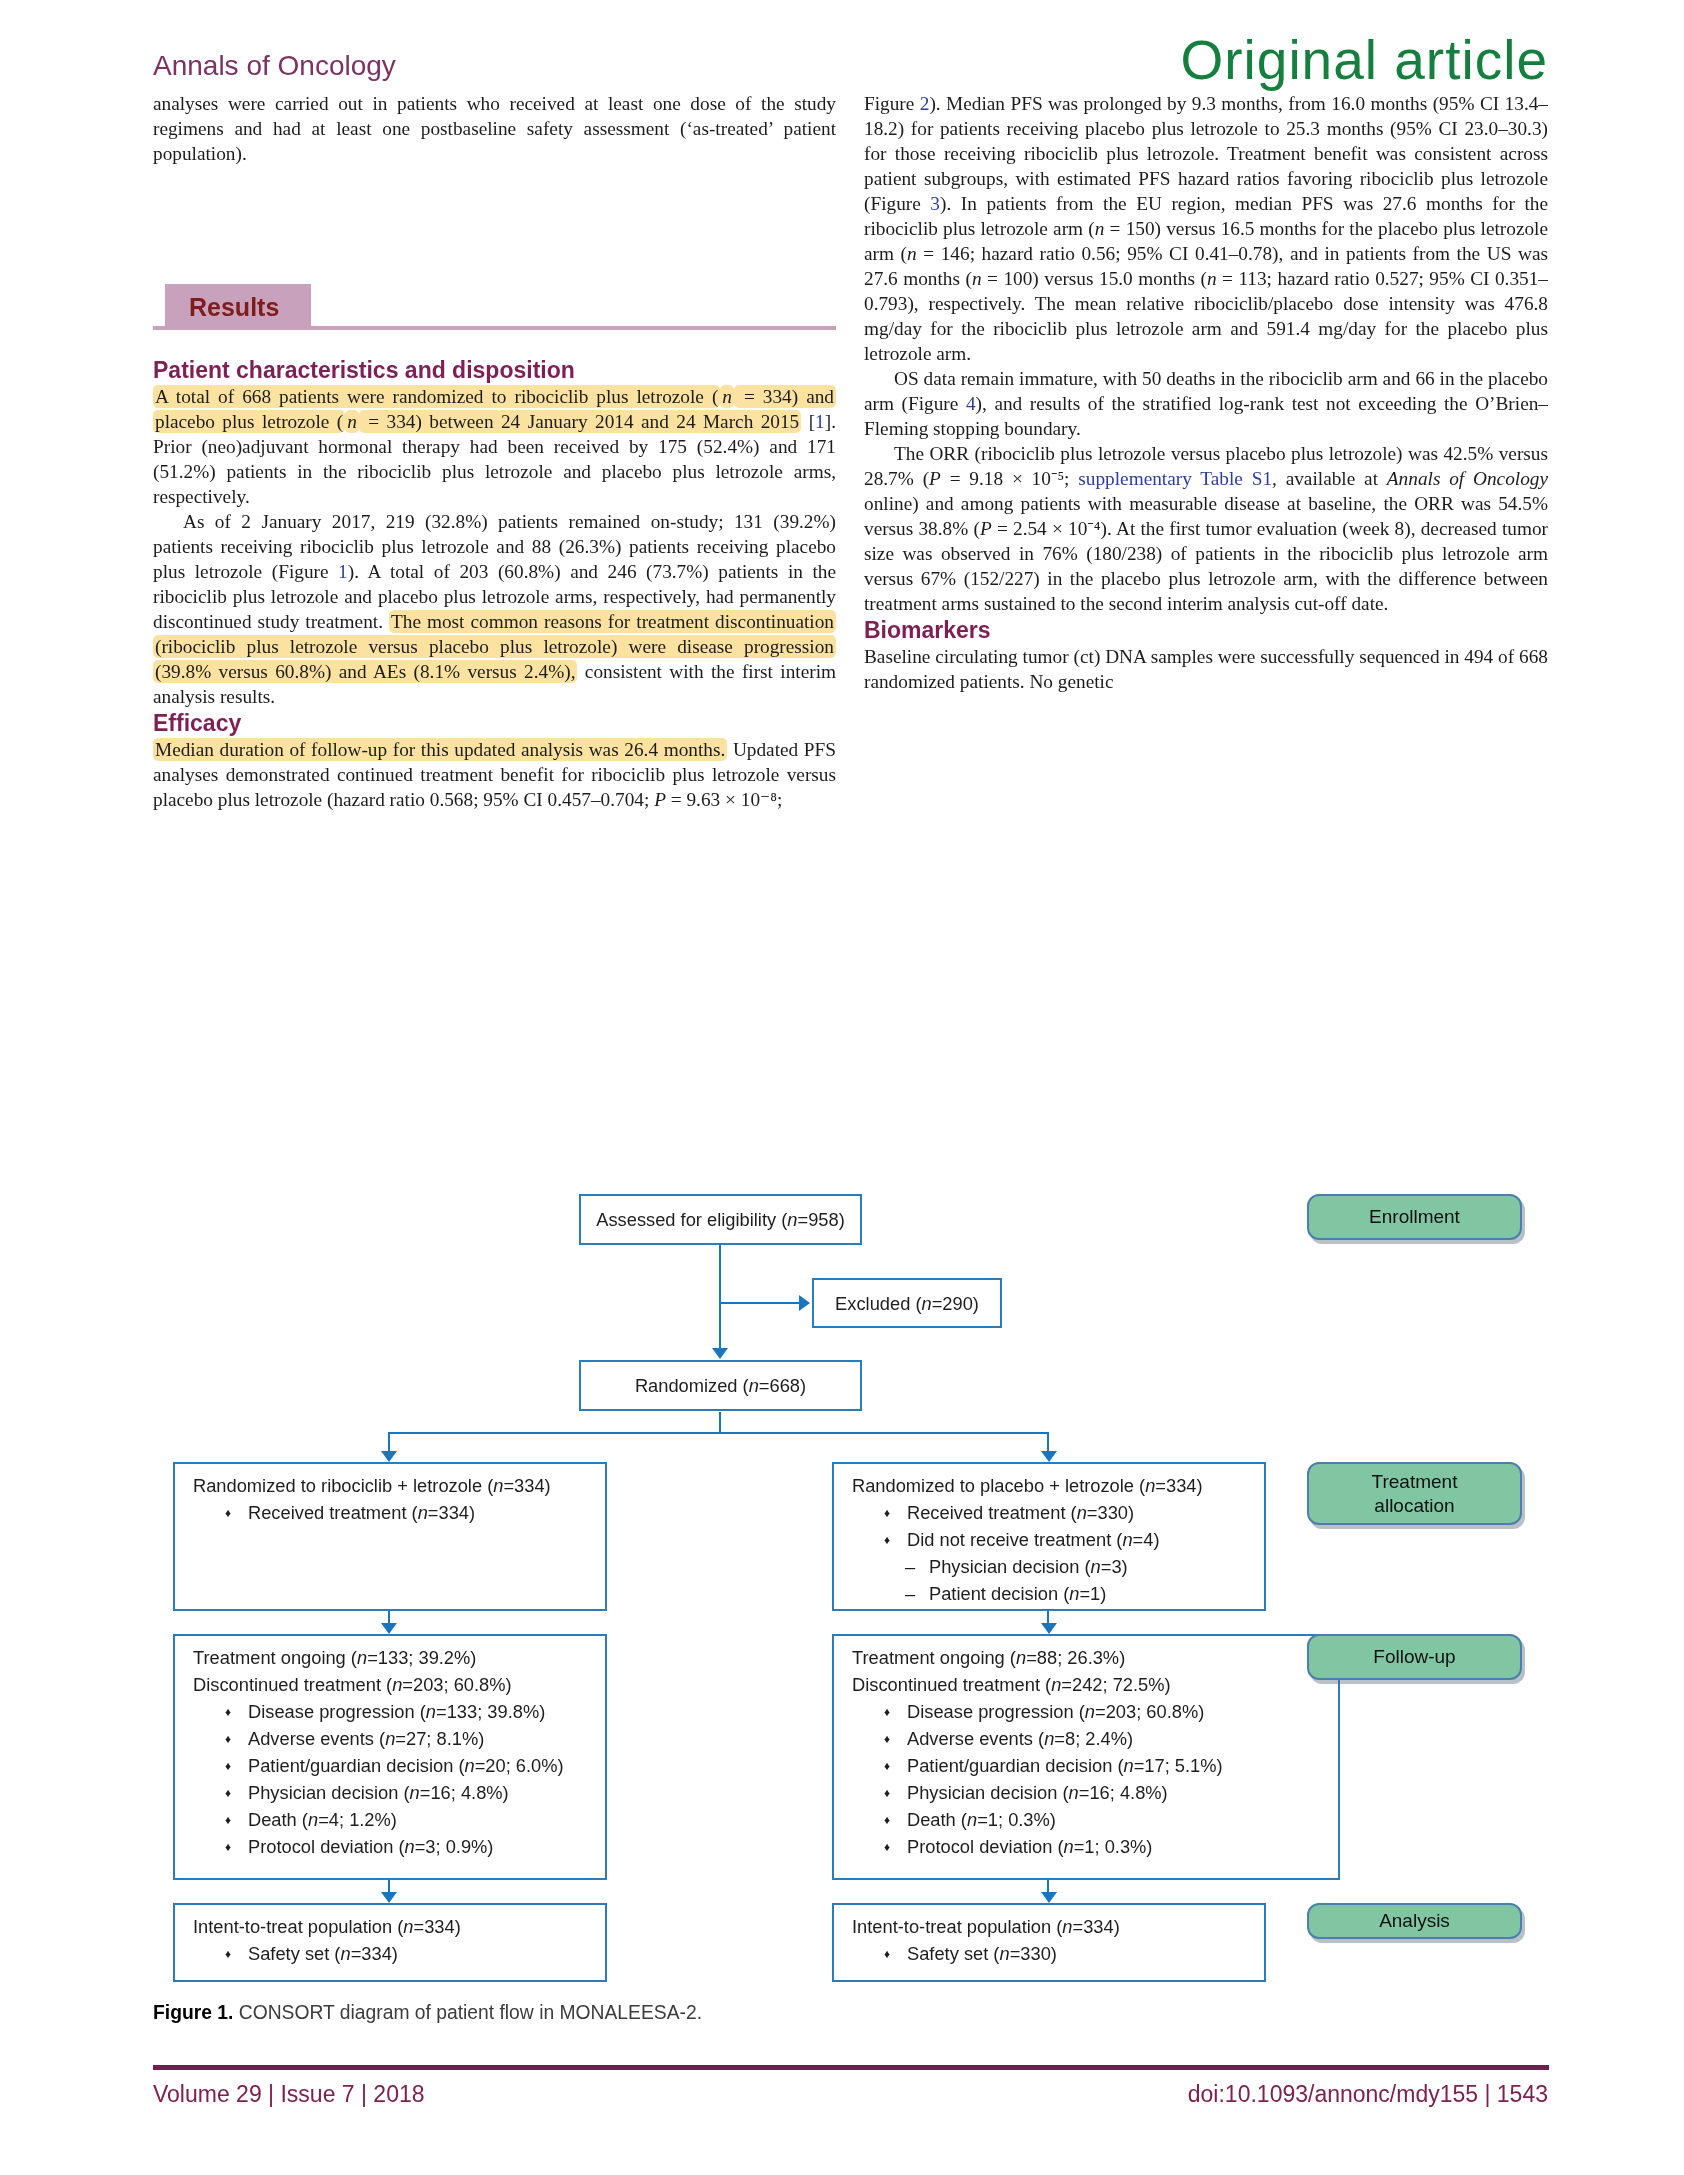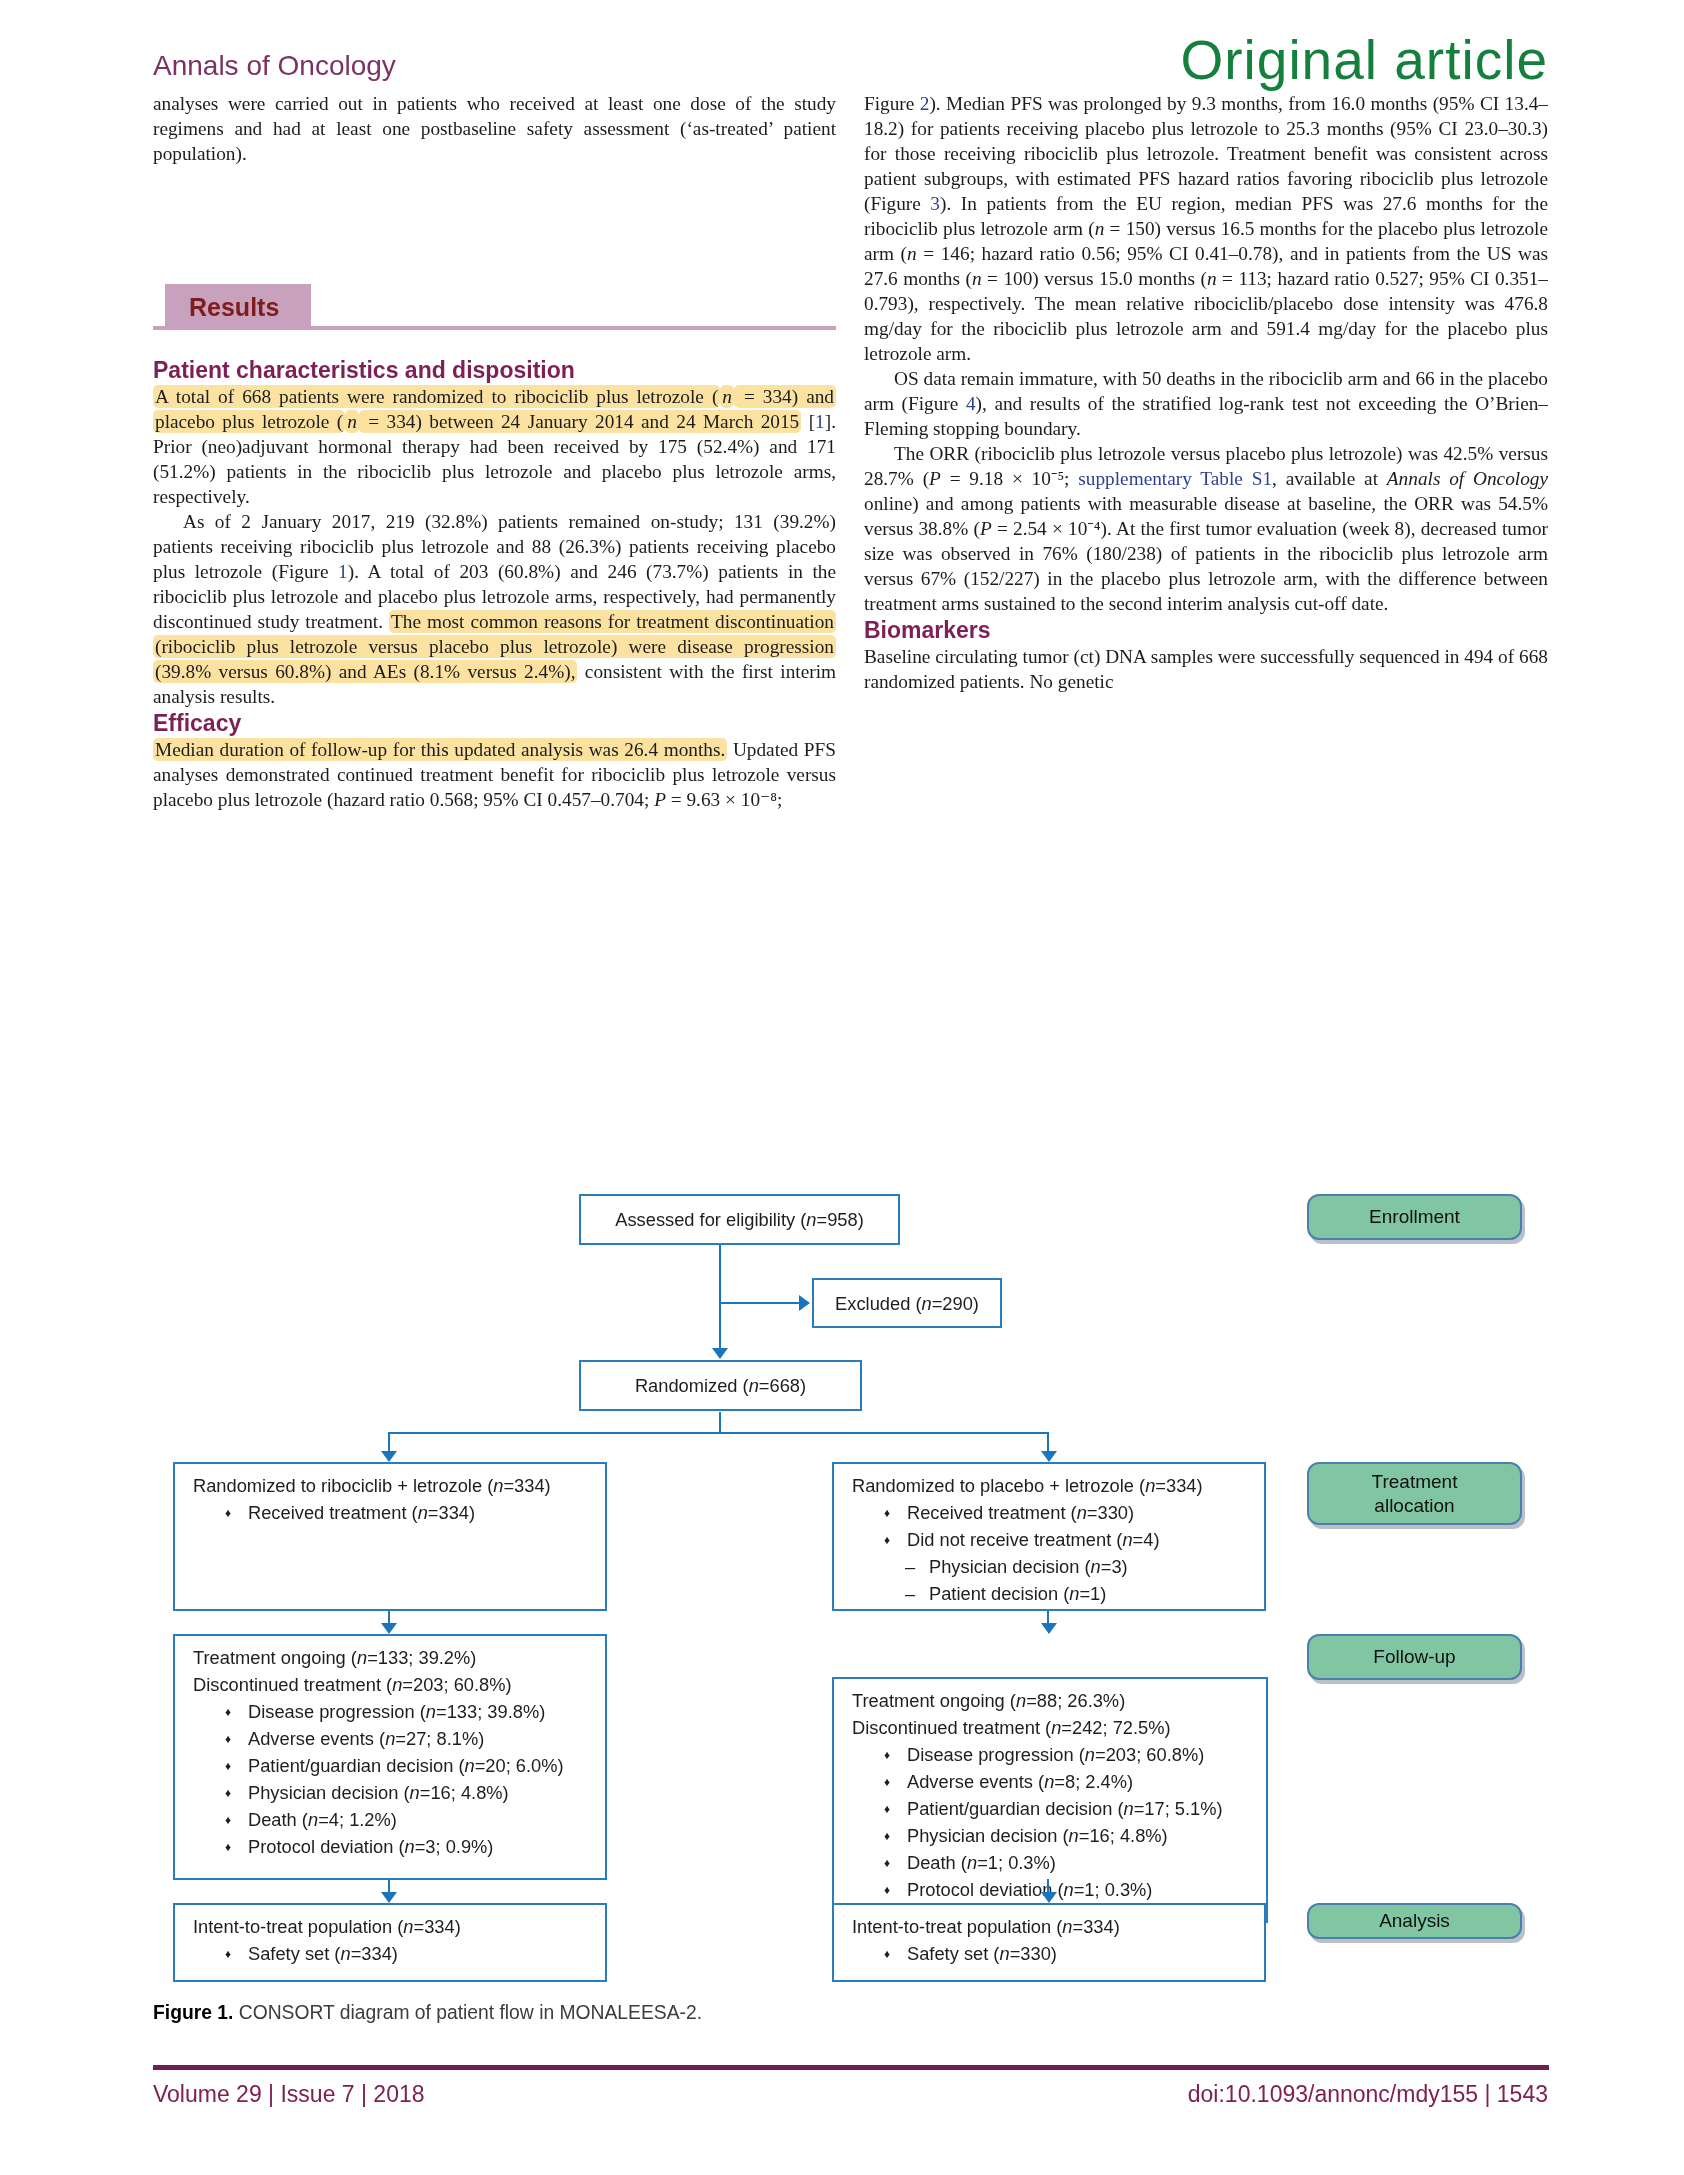--- a/index.html
+++ b/index.html
@@ -99,21 +99,21 @@
     <p class="body"><span>Figure </span><span class="ref">2</span><span>). Median PFS was prolonged by 9.3 months, from 16.0 months (95% CI 13.4–18.2) for patients receiving placebo plus letrozole to 25.3 months (95% CI 23.0–30.3) for those receiving ribociclib plus letrozole. Treatment benefit was consistent across patient subgroups, with estimated PFS hazard ratios favoring ribociclib plus letrozole (Figure </span><span class="ref">3</span><span>). In patients from the EU region, median PFS was 27.6 months for the ribociclib plus letrozole arm (</span><span class="i">n</span><span> = 150) versus 16.5 months for the placebo plus letrozole arm (</span><span class="i">n</span><span> = 146; hazard ratio 0.56; 95% CI 0.41–0.78), and in patients from the US was 27.6 months (</span><span class="i">n</span><span> = 100) versus 15.0 months (</span><span class="i">n</span><span> = 113; hazard ratio 0.527; 95% CI 0.351–0.793), respectively. The mean relative ribociclib/placebo dose intensity was 476.8 mg/day for the ribociclib plus letrozole arm and 591.4 mg/day for the placebo plus letrozole arm.</span></p>
     <p class="body indent"><span>OS data remain immature, with 50 deaths in the ribociclib arm and 66 in the placebo arm (Figure </span><span class="ref">4</span><span>), and results of the stratified log-rank test not exceeding the O’Brien–Fleming stopping boundary.</span></p>
     <p class="body indent"><span>The ORR (ribociclib plus letrozole versus placebo plus letrozole) was 42.5% versus 28.7% (</span><span class="i">P</span><span> = 9.18 × 10⁻⁵; </span><span class="ref">supplementary Table S1</span><span>, available at </span><span class="i">Annals of Oncology</span><span> online) and among patients with measurable disease at baseline, the ORR was 54.5% versus 38.8% (</span><span class="i">P</span><span> = 2.54 × 10⁻⁴). At the first tumor evaluation (week 8), decreased tumor size was observed in 76% (180/238) of patients in the ribociclib plus letrozole arm versus 67% (152/227) in the placebo plus letrozole arm, with the difference between treatment arms sustained to the second interim analysis cut-off date.</span></p>
 
     <h2 class="section mt-h2">Biomarkers</h2>
     <p class="body mt-p"><span>Baseline circulating tumor (ct) DNA samples were successfully sequenced in 494 of 668 randomized patients. No genetic</span></p>
   </div>
 
   <div>
 
-    <div class="flowbox center" style="left:579px; top:1194px; width:321px; height:51px;">
+    <div class="flowbox center" style="left:579px; top:1194px; width:283px; height:51px;">
         <div class="ln ln-center">Assessed for eligibility (<i>n</i>=958)</div>
       </div>
 
     <div class="vline" style="left:719px; top:1245px; height:103px;"></div>
     <div class="arr-down" style="left:712px; top:1348px;"></div>
 
     <div class="hline" style="left:720px; top:1302px; width:79px;"></div>
     <div class="arr-right" style="left:799px; top:1295px;"></div>
     <div class="flowbox center" style="left:812px; top:1278px; width:190px; height:50px;">
         <div class="ln ln-center">Excluded (<i>n</i>=290)</div>
@@ -150,21 +150,21 @@
     <div class="flowbox" style="left:173px; top:1634px; width:434px; height:246px;">
         <div class="ln ln-title">Treatment ongoing (<i>n</i>=133; 39.2%)</div>
         <div class="ln ln-title">Discontinued treatment (<i>n</i>=203; 60.8%)</div>
         <div class="ln ln-bullet">Disease progression (<i>n</i>=133; 39.8%)</div>
         <div class="ln ln-bullet">Adverse events (<i>n</i>=27; 8.1%)</div>
         <div class="ln ln-bullet">Patient/guardian decision (<i>n</i>=20; 6.0%)</div>
         <div class="ln ln-bullet">Physician decision (<i>n</i>=16; 4.8%)</div>
         <div class="ln ln-bullet">Death (<i>n</i>=4; 1.2%)</div>
         <div class="ln ln-bullet">Protocol deviation (<i>n</i>=3; 0.9%)</div>
       </div>
-    <div class="flowbox" style="left:832px; top:1634px; width:436px; height:246px;margin-top:43px;">
+    <div class="flowbox" style="left:832px; top:1634px; width:508px; height:246px;">
         <div class="ln ln-title">Treatment ongoing (<i>n</i>=88; 26.3%)</div>
         <div class="ln ln-title">Discontinued treatment (<i>n</i>=242; 72.5%)</div>
         <div class="ln ln-bullet">Disease progression (<i>n</i>=203; 60.8%)</div>
         <div class="ln ln-bullet">Adverse events (<i>n</i>=8; 2.4%)</div>
         <div class="ln ln-bullet">Patient/guardian decision (<i>n</i>=17; 5.1%)</div>
         <div class="ln ln-bullet">Physician decision (<i>n</i>=16; 4.8%)</div>
         <div class="ln ln-bullet">Death (<i>n</i>=1; 0.3%)</div>
         <div class="ln ln-bullet">Protocol deviation (<i>n</i>=1; 0.3%)</div>
       </div>
 

